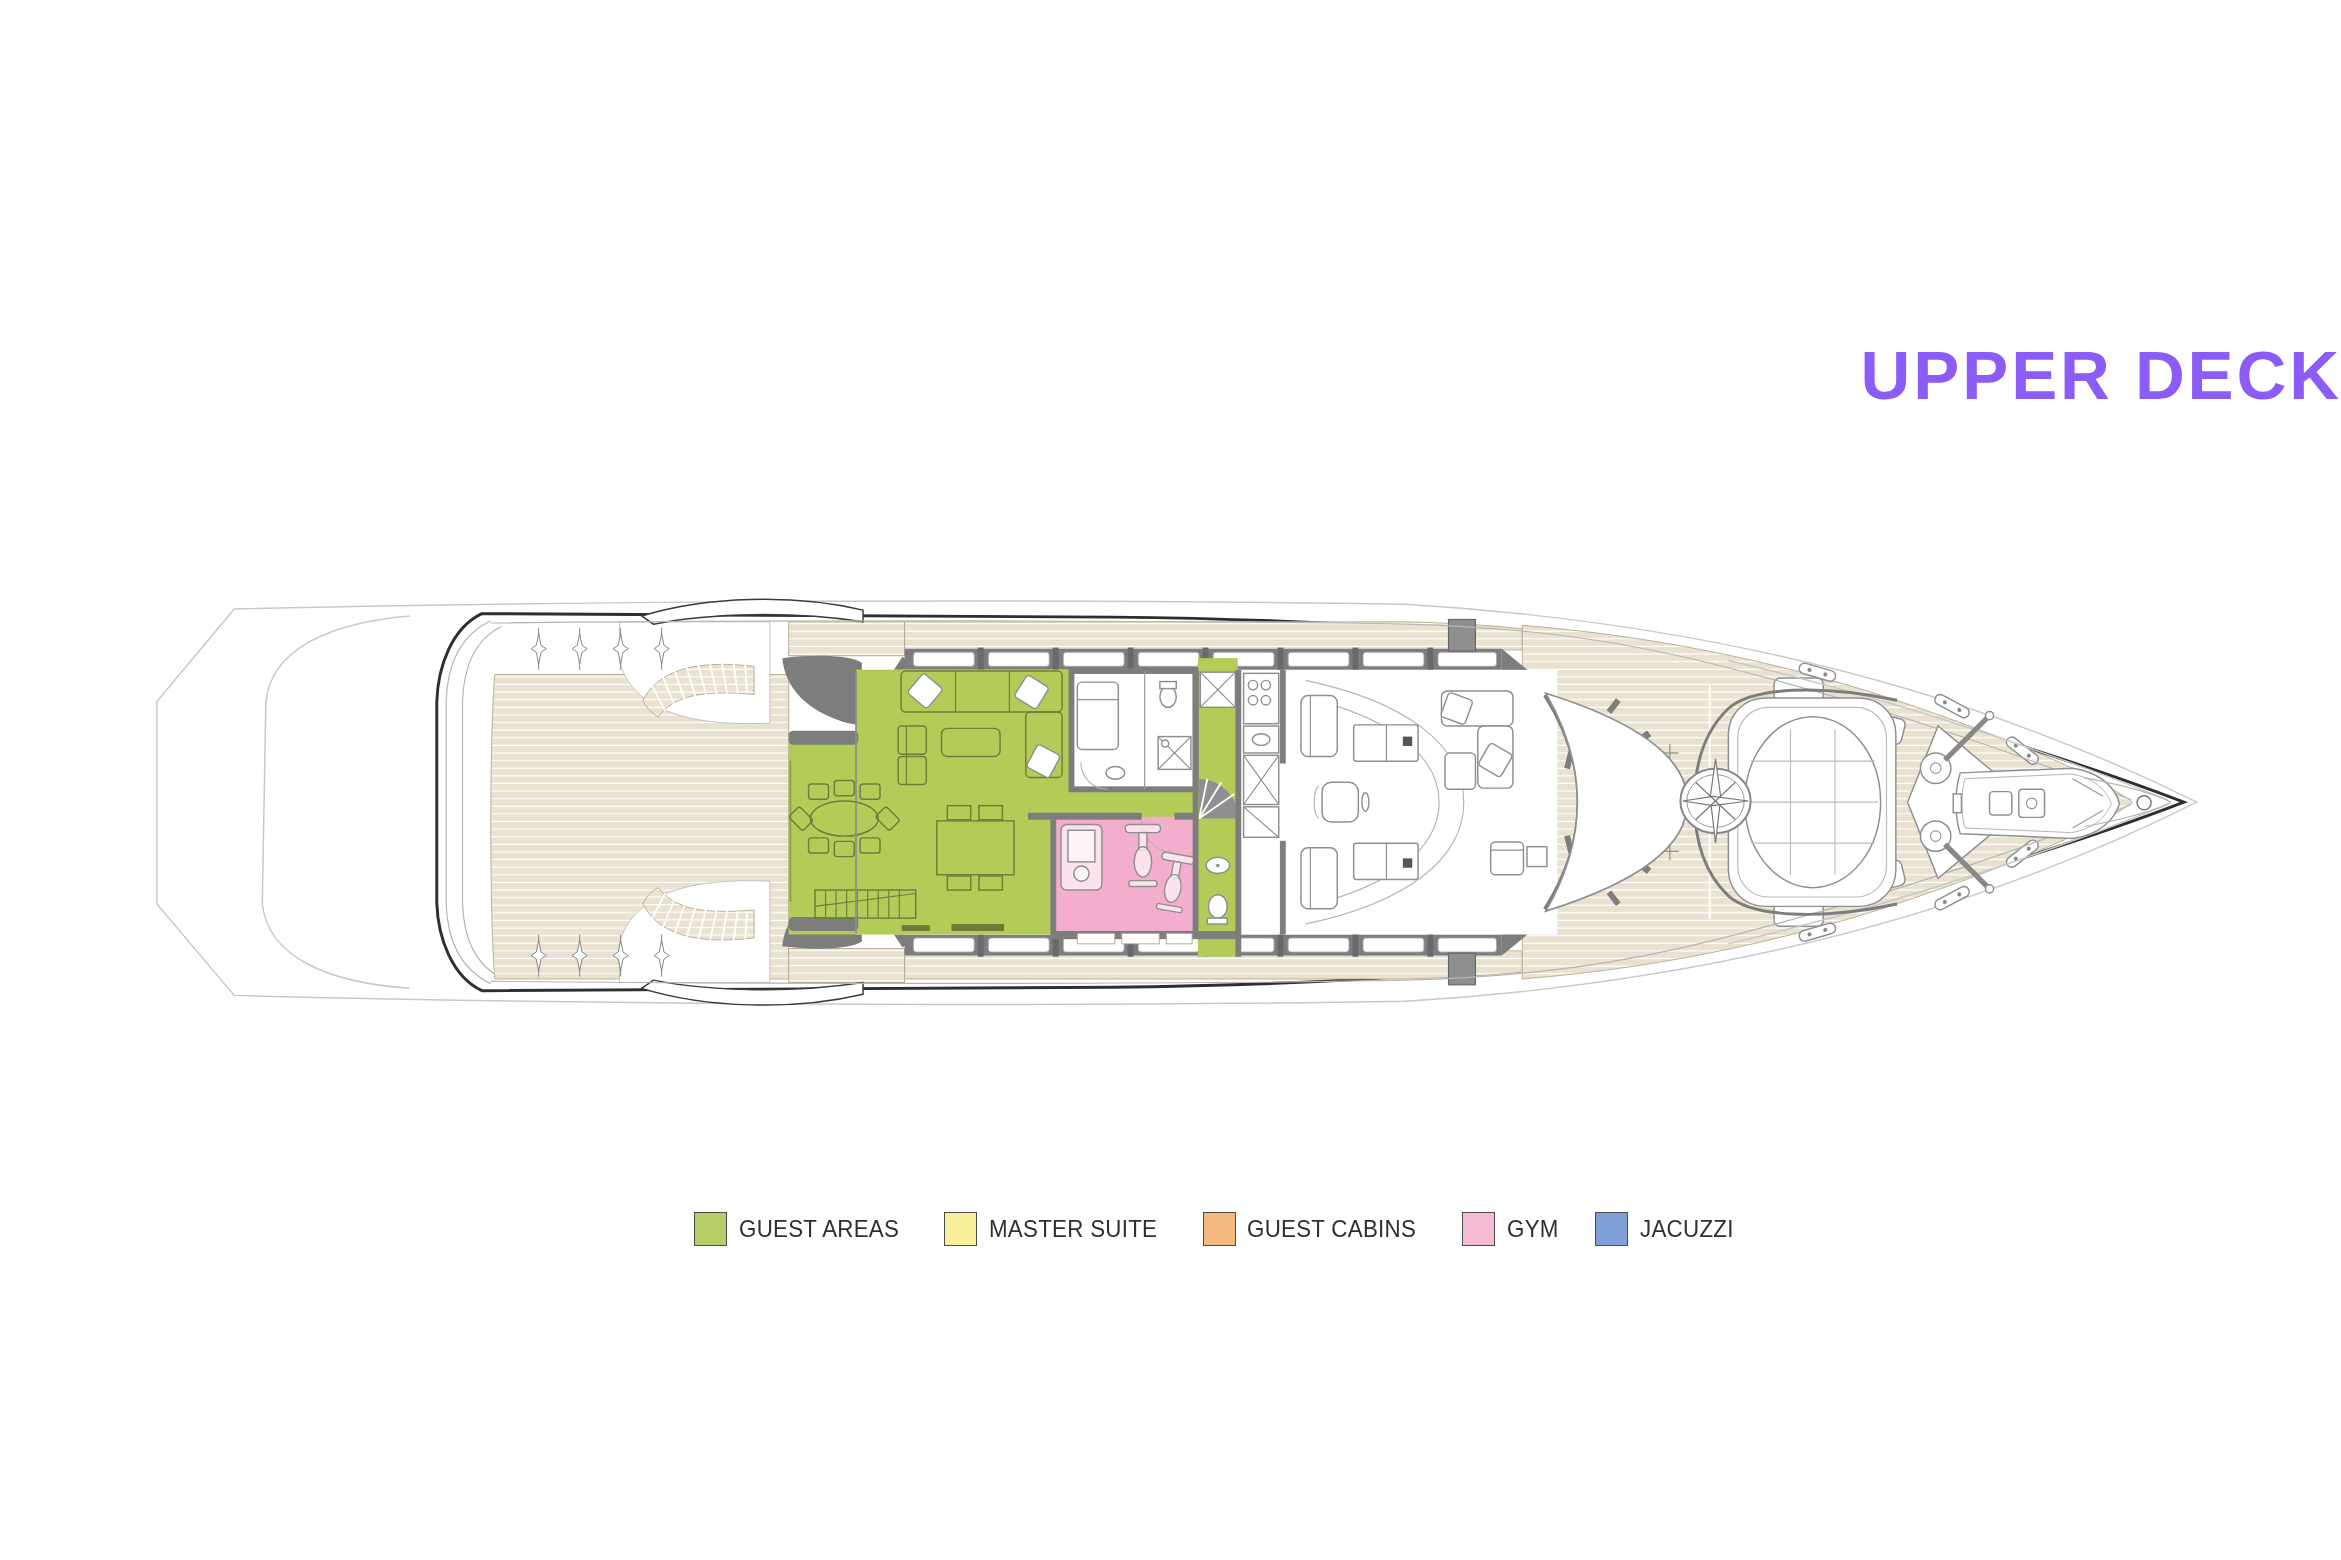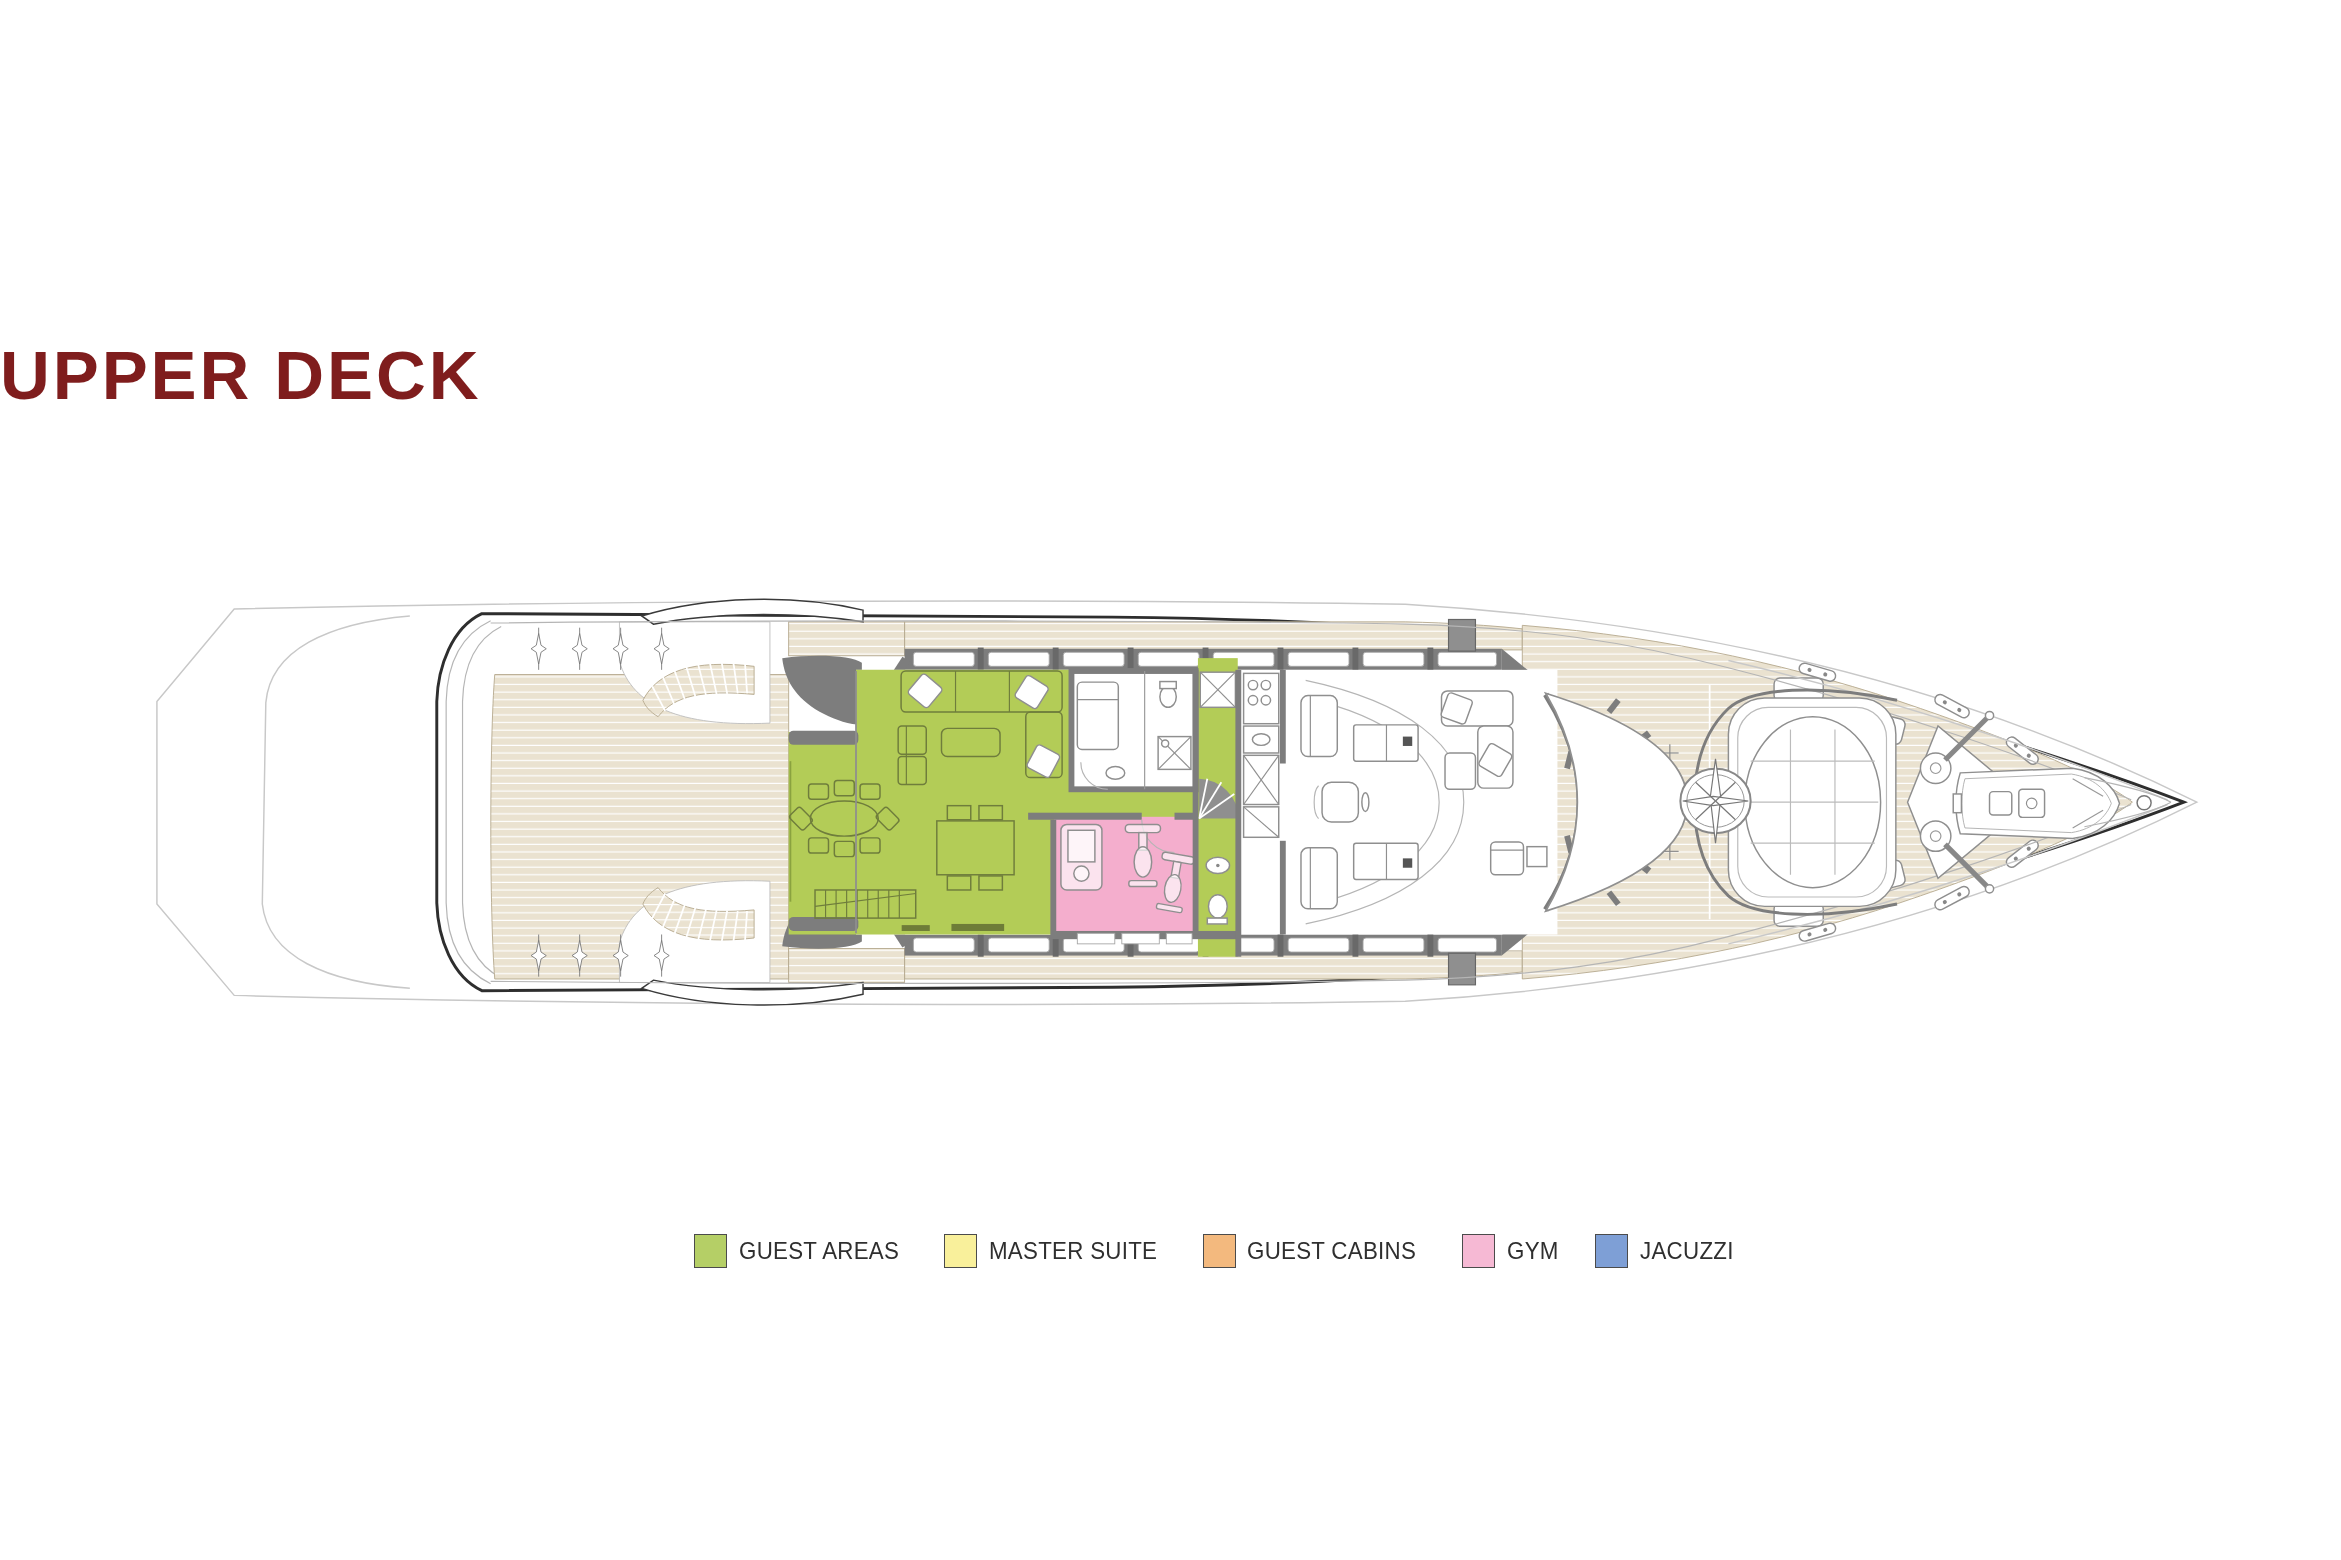--- a/index.html
+++ b/index.html
@@ -1,22 +1,22 @@
 <!DOCTYPE html>
 <html style="--teak: #eae2d0; --plank_line: #ffffff; --outline: #2e2e2e; --faint: #c8c8c8; --wall: #7d7d7d; --guest_areas: #b3cc57; --gym: #f4aecd; --furniture: #8f8f8f;font-size:9.4px"><head>
 <meta charset="utf-8">
 <style>
   html,body{margin:0;padding:0;background:#ffffff;}
   body{width:2342px;height:1561px;position:relative;overflow:hidden;
        font-family:"Liberation Sans", sans-serif;}
-  .title{position:absolute;left:0;right:0;top:341px;text-align:left;
+  .title{position:absolute;left:0;right:0;top:341px;text-align:right;
          font-weight:700;font-size:69px;line-height:1;letter-spacing:2.9px;
-         color:#7f1d1d;}
+         color:#8b5cf6;}
   .legend{position:absolute;left:694px;top:1212px;display:flex;
-          align-items:center;gap:33px;margin-top:22px;}
+          align-items:center;gap:33px;}
   .legend-item{display:flex;align-items:center;gap:11.7px;}
   .swatch{width:33px;height:34px;border:1.8px solid #4b4b4b;box-sizing:border-box;
           background:#ccc;flex:0 0 auto;}
   .legend-label{font-size:24px;line-height:1;color:#2f2f2f;letter-spacing:0.3px;
           transform:scaleX(.93);transform-origin:left center;white-space:nowrap;}
   svg{position:absolute;left:0;top:0;}
   
   .outline{fill:#ffffff;stroke:var(--outline,#2e2e2e);stroke-width:5;}
   .faint{fill:none;stroke:var(--faint,#c8c8c8);stroke-width:2.5;}
   .thinln{fill:none;stroke:#b5b5b5;stroke-width:2;}

